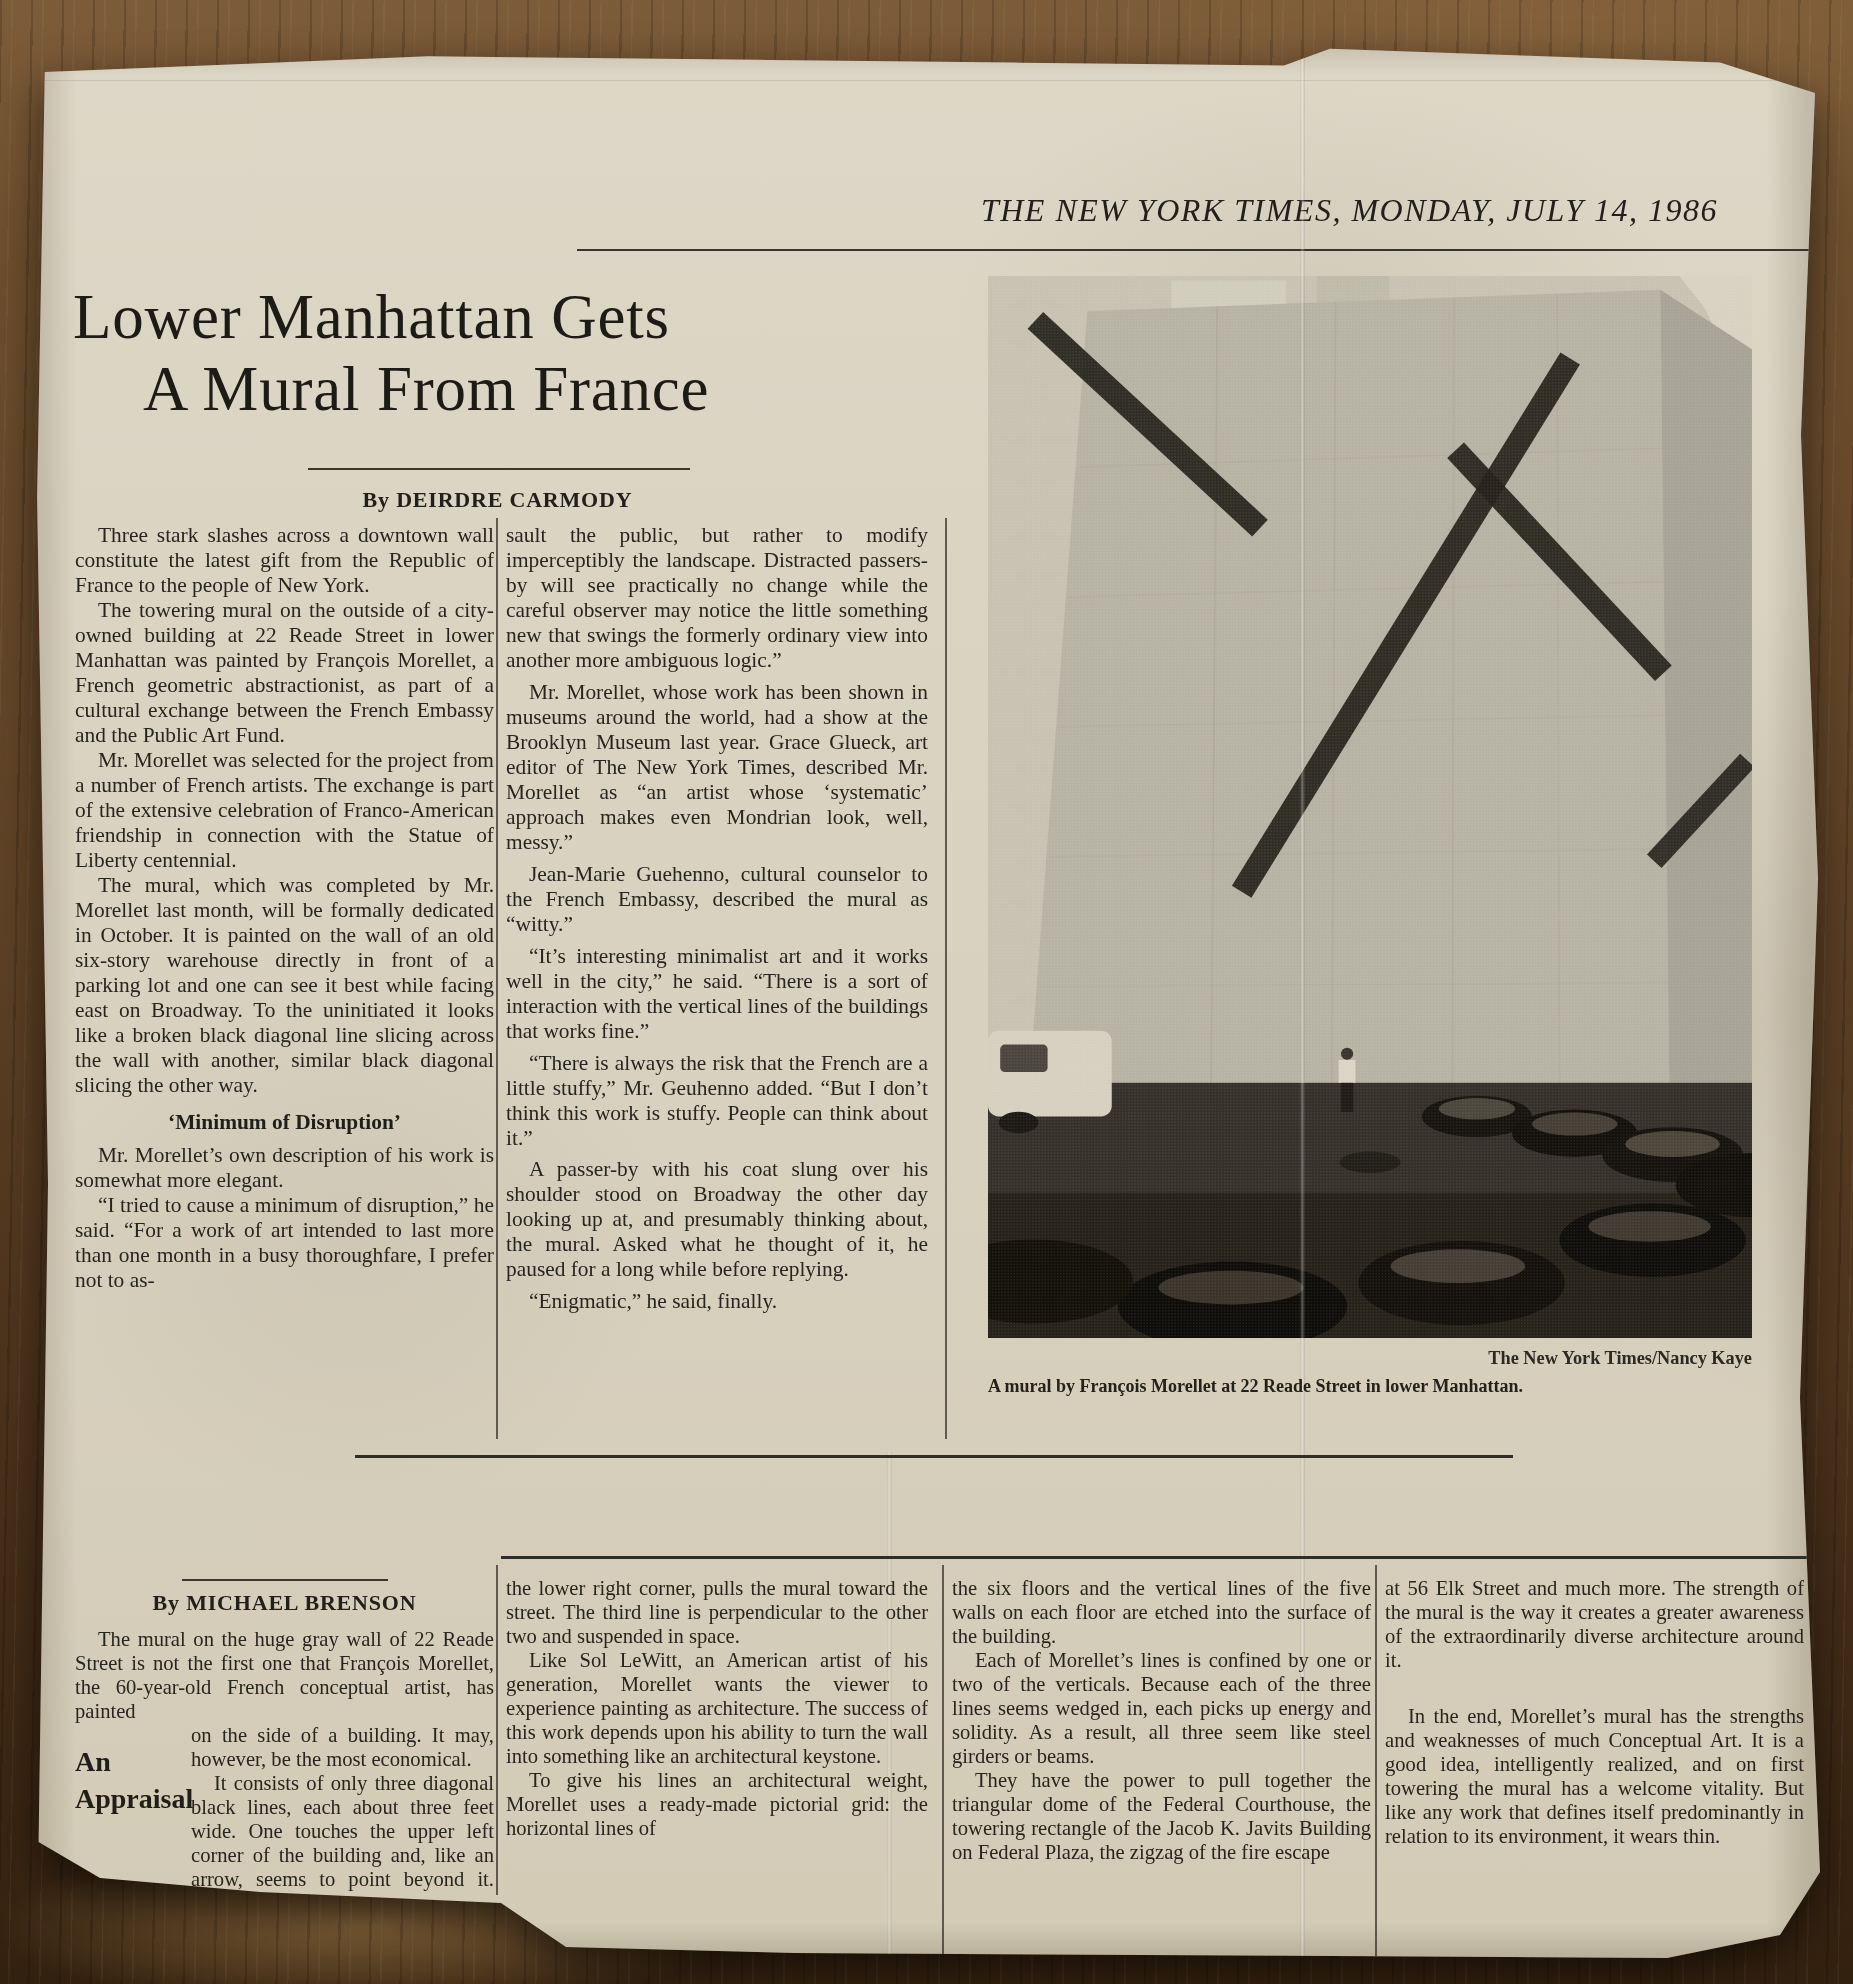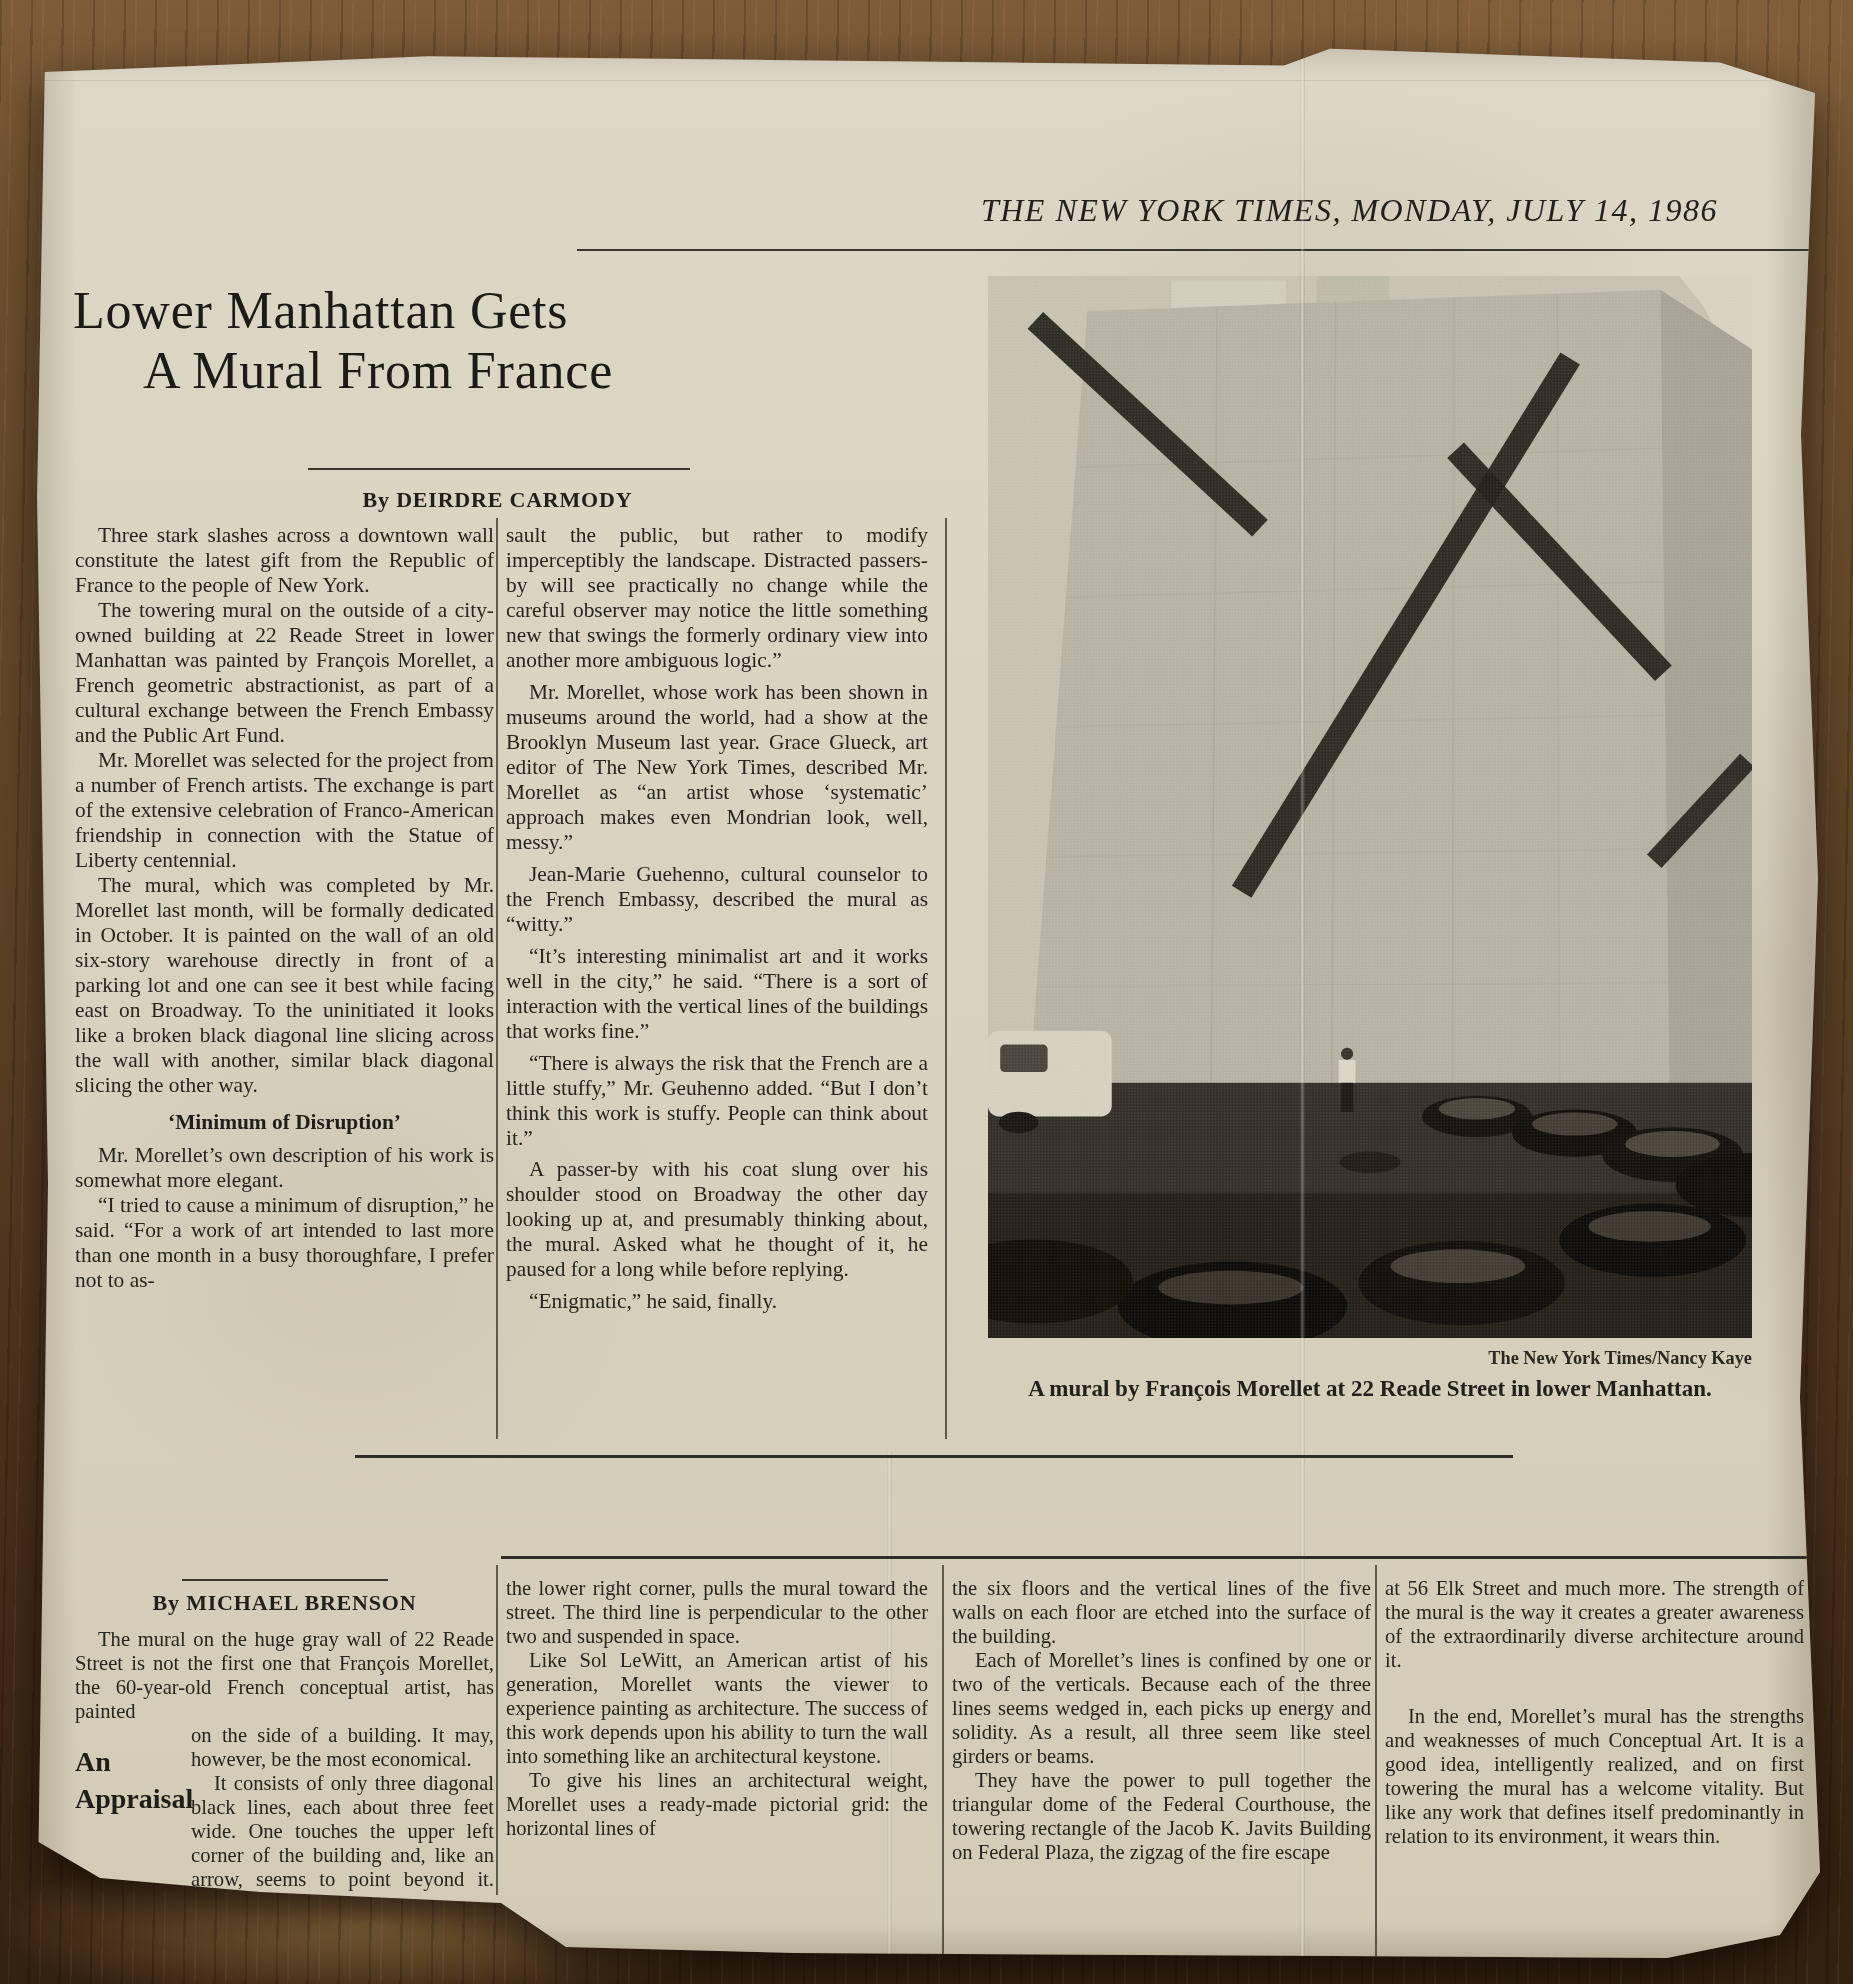--- a/index.html
+++ b/index.html
@@ -38,21 +38,21 @@
   .crease2{position:absolute;left:856px;top:1414px;width:4.6px;height:516px;pointer-events:none;
     background:linear-gradient(90deg, rgba(60,50,35,0.08), rgba(255,255,255,0.22) 45%, rgba(60,50,35,0.10));}
   .hcrease{position:absolute;left:0;top:42px;width:100%;height:2.3px;pointer-events:none;
     background:linear-gradient(180deg, rgba(70,58,40,0.18), rgba(255,255,255,0.18));}
 
   .masthead{position:absolute;left:925px;top:154px;width:787px;text-align:center;
     font-style:italic;font-size:32px;letter-spacing:1.5px;color:#22201b;white-space:nowrap;}
   .masthead-rule{position:absolute;left:546px;top:211px;width:1242px;height:2.3px;background:#38352e;}
 
   .a1-headline{position:absolute;left:42px;top:243px;width:898px;
-    font-size:52px;line-height:1.15;color:#1d1b16;letter-spacing:0.8px;}
+    font-size:63px;line-height:1.15;color:#1d1b16;letter-spacing:0.8px;}
   .a1-headline .hl2{padding-left:70px;}
   .a1-hlrule{position:absolute;left:277px;top:430px;width:382px;height:2.3px;background:#3a372f;}
   .a1-byline{position:absolute;left:237px;top:449px;width:459px;text-align:center;
     font-weight:bold;font-size:22px;letter-spacing:0.8px;color:#22201b;}
 
   .bodytext{font-size:21.4px;line-height:25px;text-align:justify;color:#27251f;}
   .para{margin:0;text-indent:23px;}
   .para.noindent{text-indent:0;}
   .a1col{position:absolute;top:485px;height:919px;overflow:hidden;}
   .a1c1{left:44px;width:419px;}
@@ -63,22 +63,22 @@
   .vrule{position:absolute;width:1.5px;background:rgba(55,50,42,0.75);}
 
   .photo{position:absolute;left:957px;top:238px;width:764px;height:1062px;overflow:hidden;
     background:#c6c1b1;}
   .photo svg{display:block;width:100%;height:100%;}
   .photo::after{content:"";position:absolute;inset:0;pointer-events:none;
     background-image:radial-gradient(rgba(255,255,255,0.07) 0.8px, rgba(0,0,0,0) 0.8px);
     background-size:3.1px 3.1px;}
   .credit{position:absolute;left:957px;top:1310px;width:764px;text-align:right;
     font-weight:bold;font-size:18.3px;color:#2b2922;}
-  .caption{position:absolute;left:957px;top:1338px;width:764px;text-align:center;
-    font-weight:bold;font-size:23px;color:#23211b;}
+  .caption{position:absolute;left:957px;top:1338px;width:764px;text-align:left;
+    font-weight:bold;font-size:18px;color:#23211b;}
 
   .a2-toprule{position:absolute;left:324px;top:1417px;width:1158px;height:3.1px;background:#2f2d27;}
   .a2-headline{position:absolute;left:34px;top:1432px;width:1731px;text-align:center;
     font-style:italic;font-size:67px;letter-spacing:0.8px;color:#1d1b16;white-space:nowrap;}
   .a2-subrule{position:absolute;left:470px;top:1518px;width:1336px;height:3.1px;background:#2f2d27;}
 
   .a2col{position:absolute;top:1538px;overflow:hidden;font-size:20.6px;line-height:24px;}
   .a2c1{left:44px;width:419px;height:329px;}
   .a2c2{left:475px;width:422px;height:386px;}
   .a2c3{left:921px;width:419px;height:386px;}

